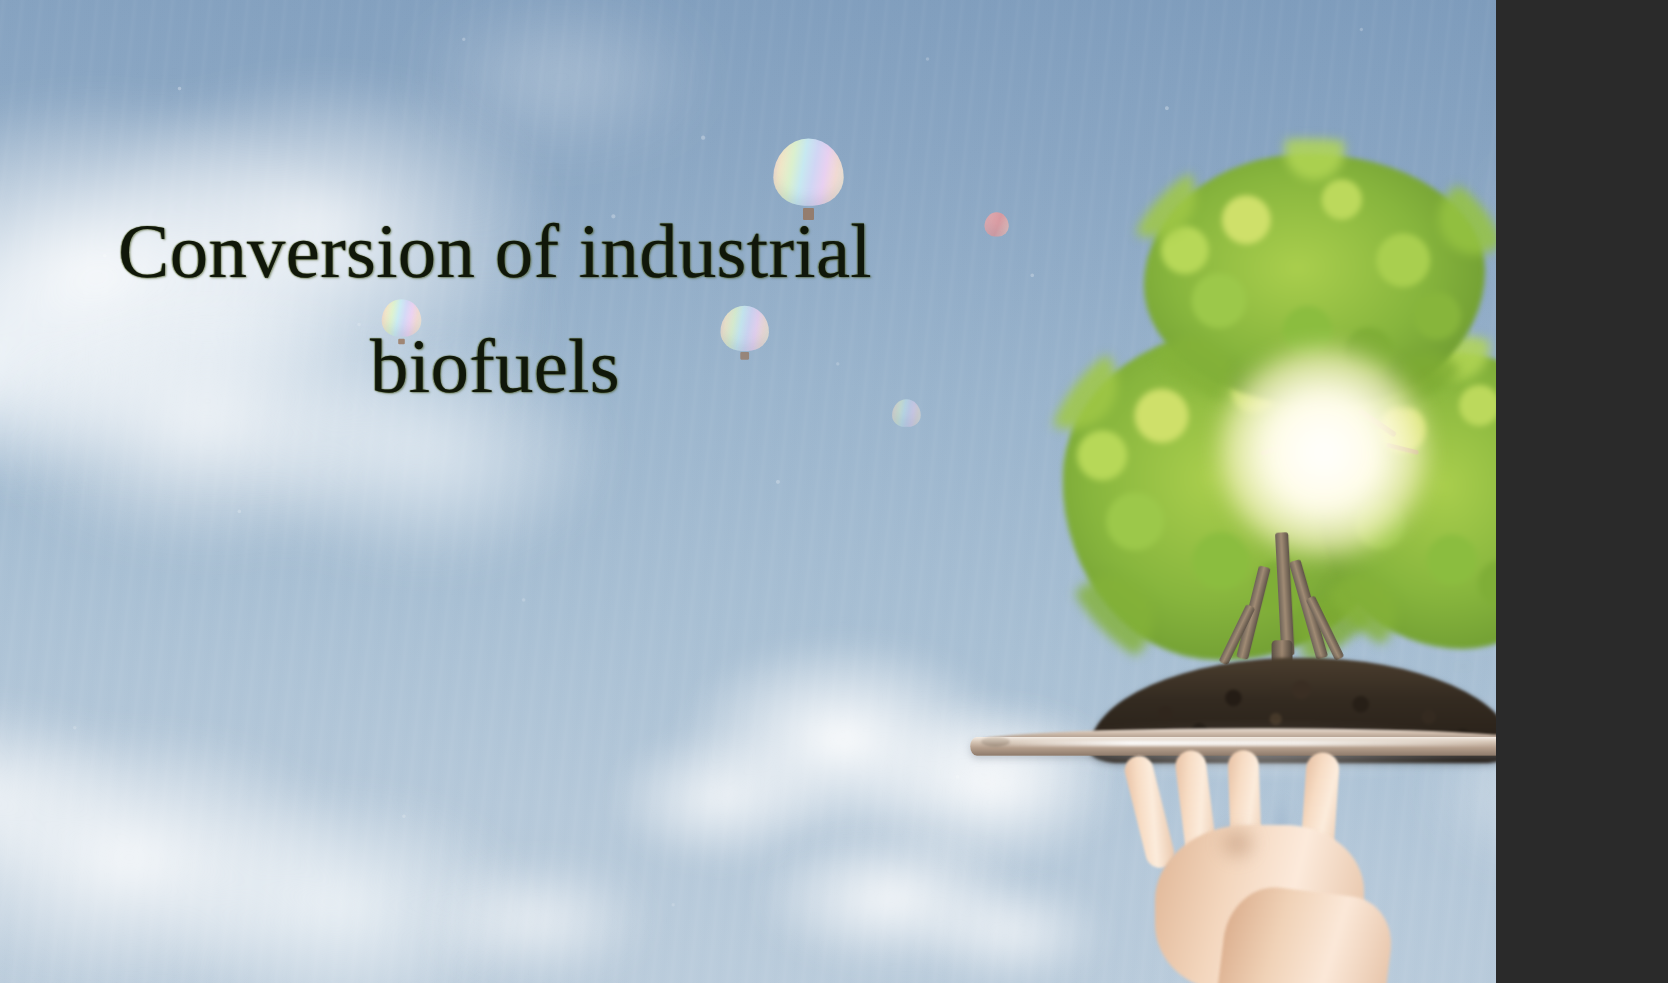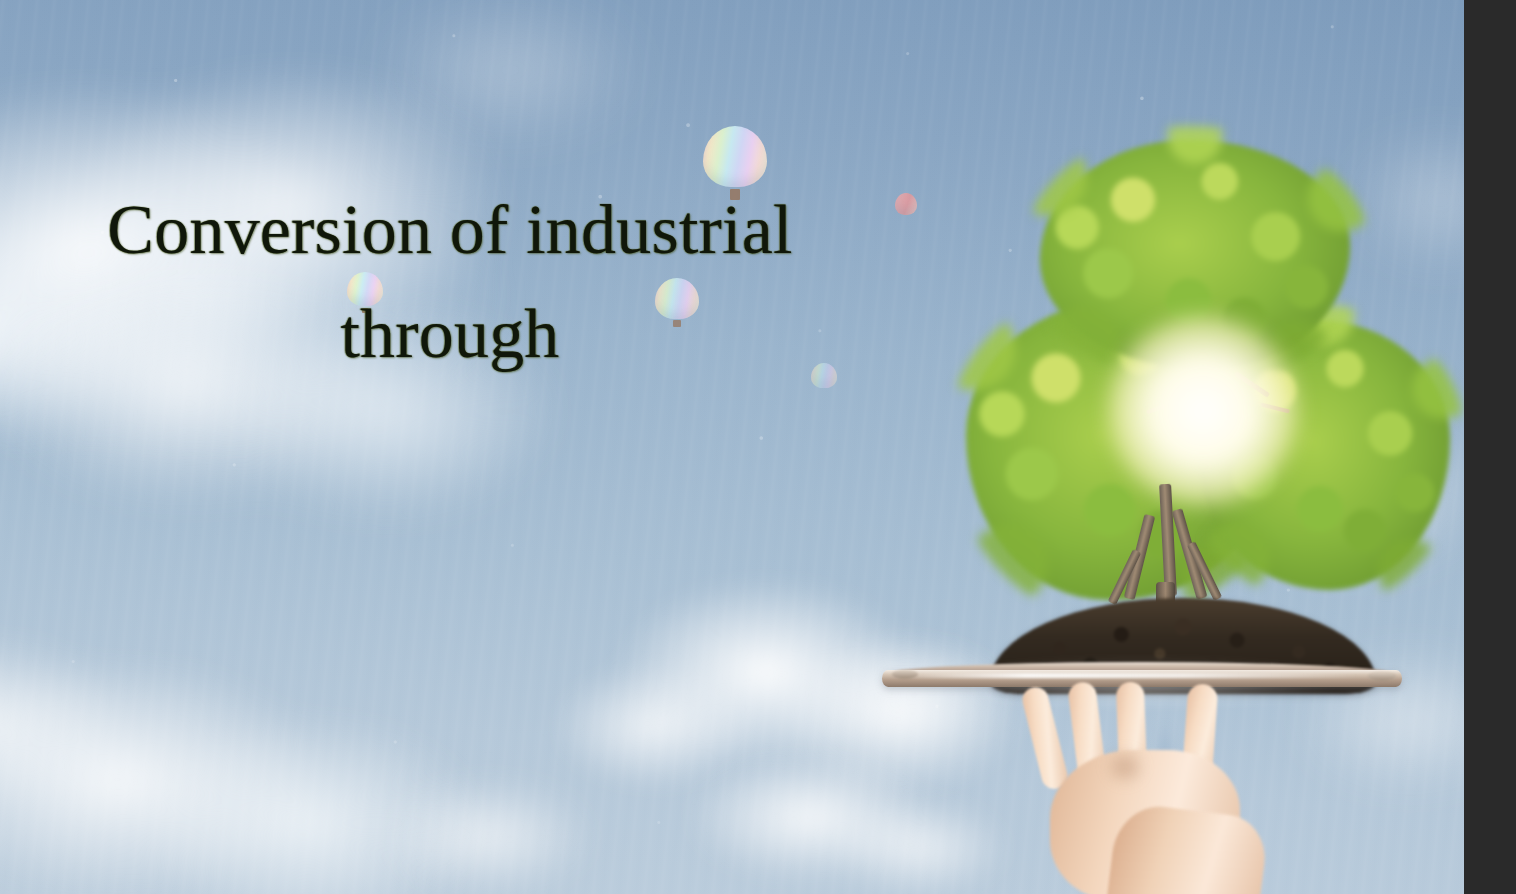--- a/index.html
+++ b/index.html
@@ -1,20 +1,20 @@
 <!DOCTYPE html>
 <html><head>
 <meta charset="utf-8">
 <style>
   html,body{margin:0;padding:0;background:#2a2a2a;}
   *{box-sizing:border-box;}
 
   #slide{
     position:relative;
-    width:1464px;
+    width:1360px;
     height:894px;
     overflow:hidden;
     font-family:"Liberation Serif", serif;
     background:#ef4444;
   }
 
   
   .sky-base{
     position:absolute; inset:0;
     background:
@@ -452,16 +452,16 @@
       <div class="gap-shadow"></div>
       <div class="palm"></div>
       <div class="knuckle-shadow"></div>
       <div class="forearm"></div>
     </div>
 
   </div>
 
   <div id="title-block">
     <div class="title-line">Conversion of industrial</div>
-    <div class="title-line">through</div>
+    <div class="title-line">biofuels</div>
   </div>
 
 </div>
 
 </body></html>

